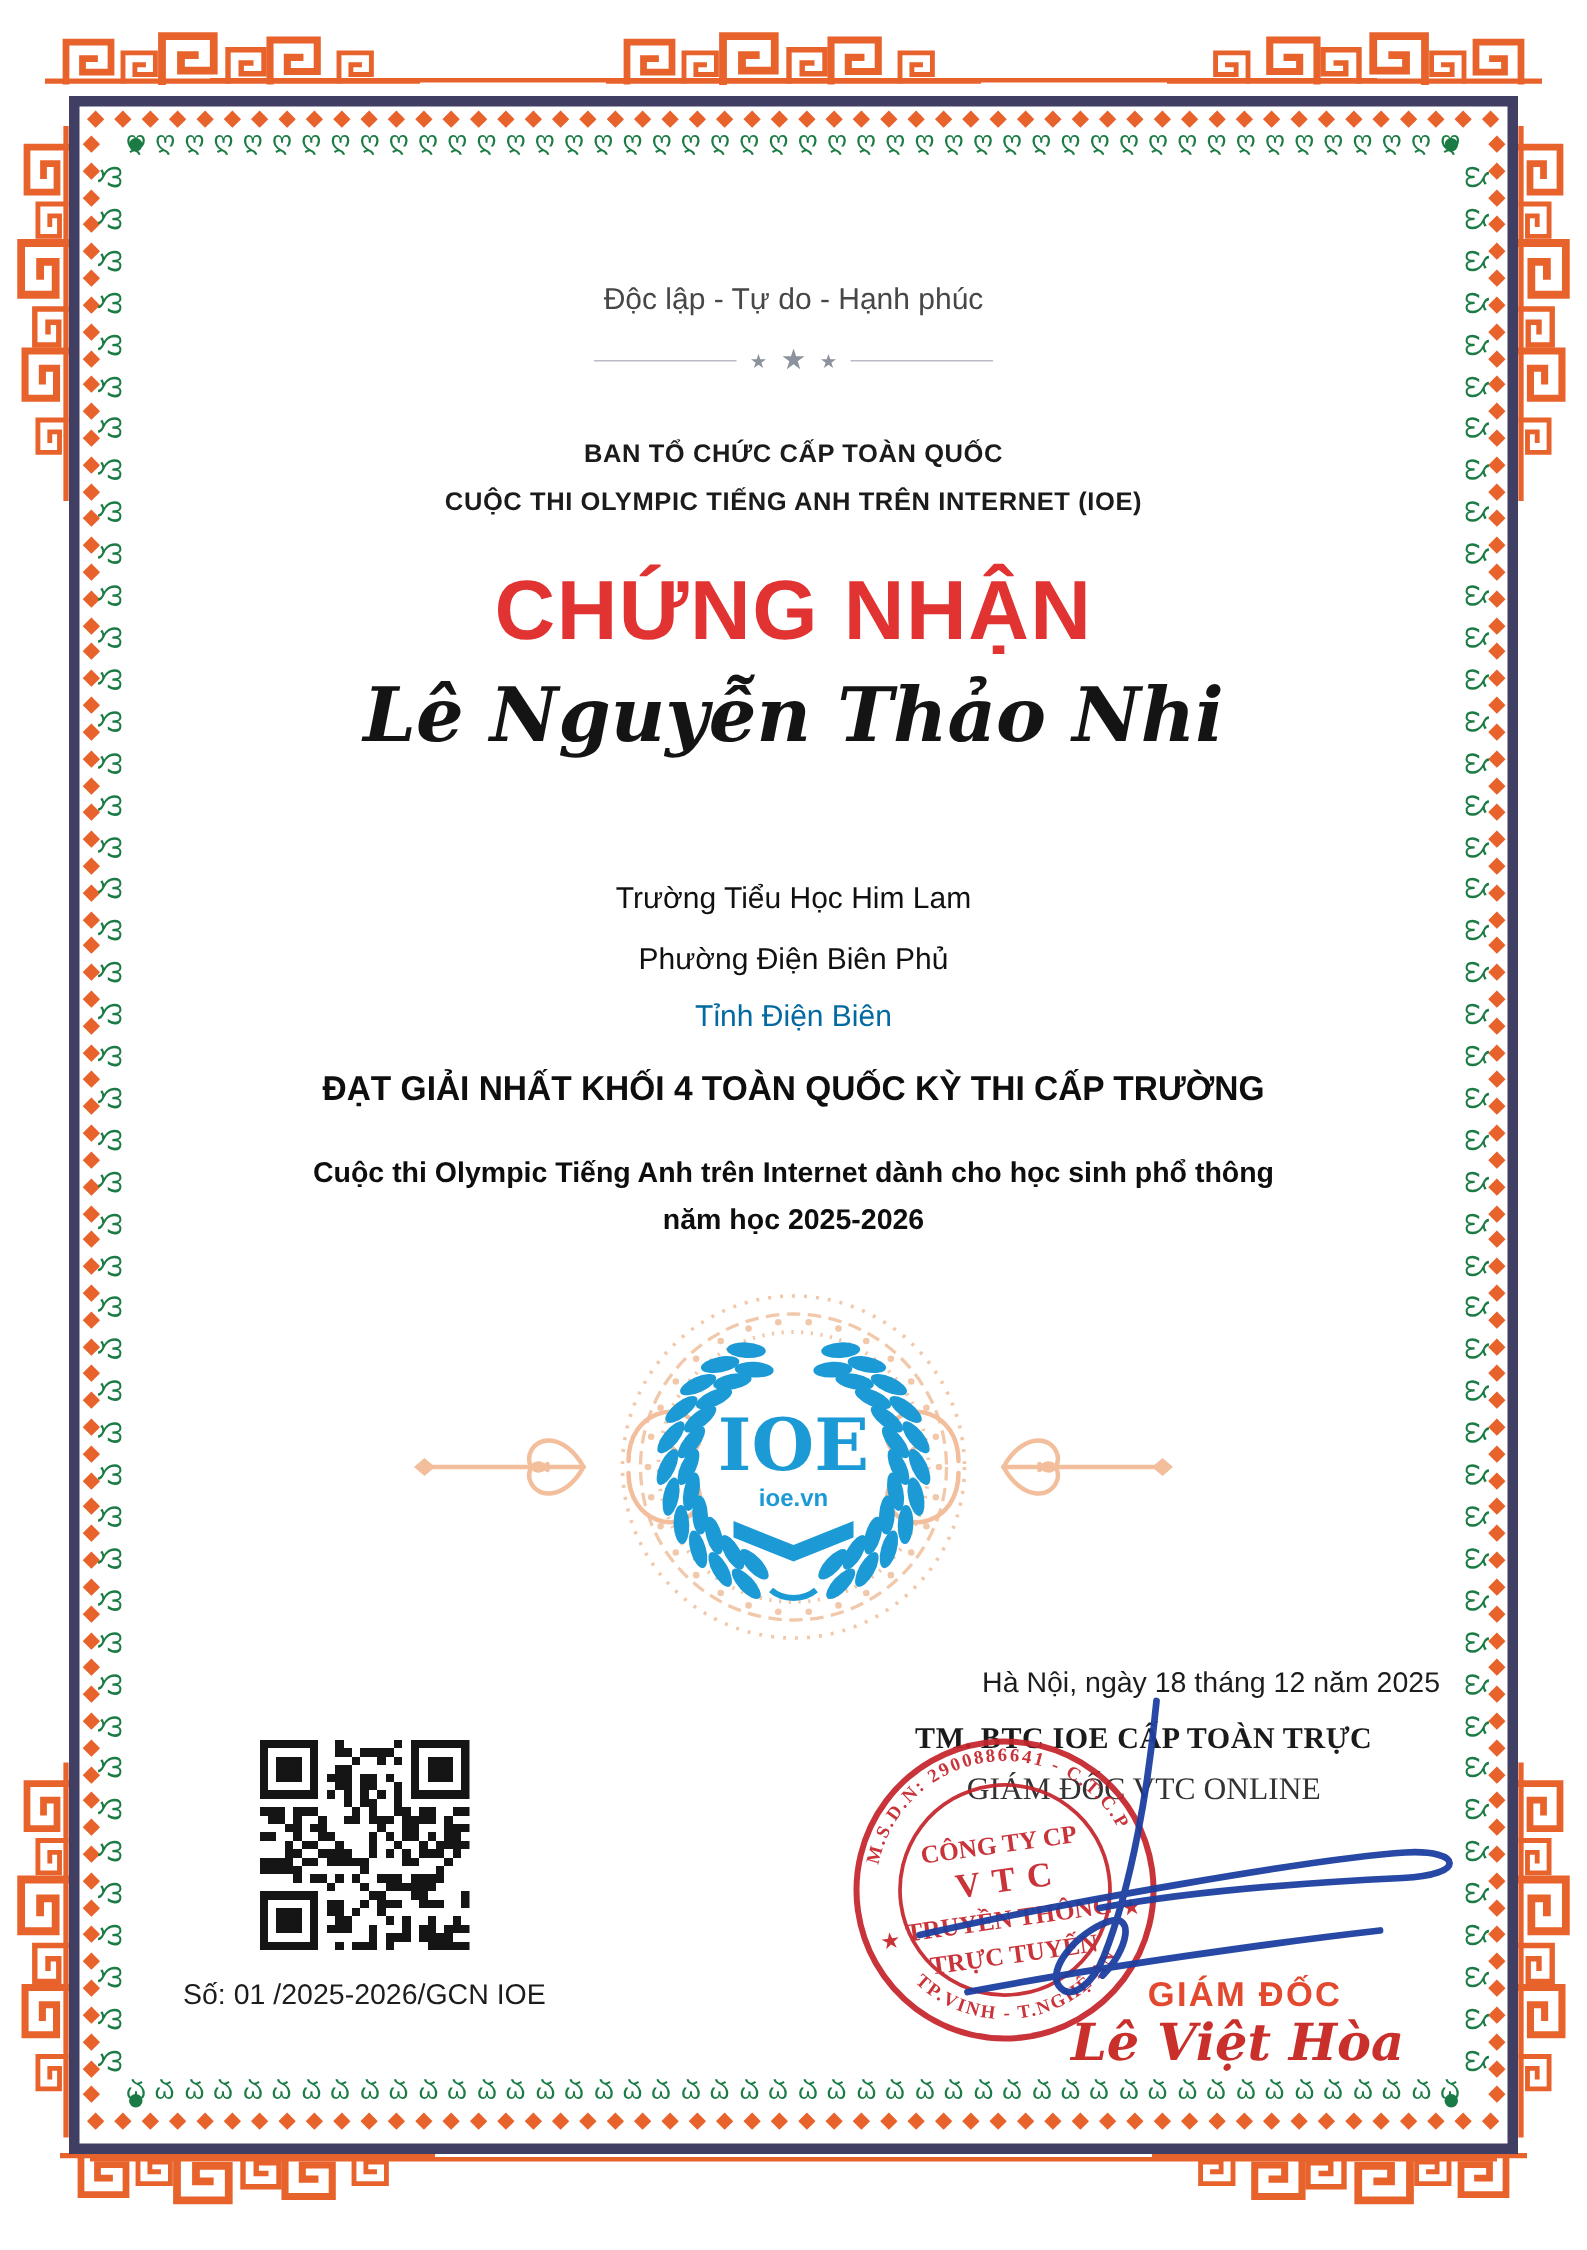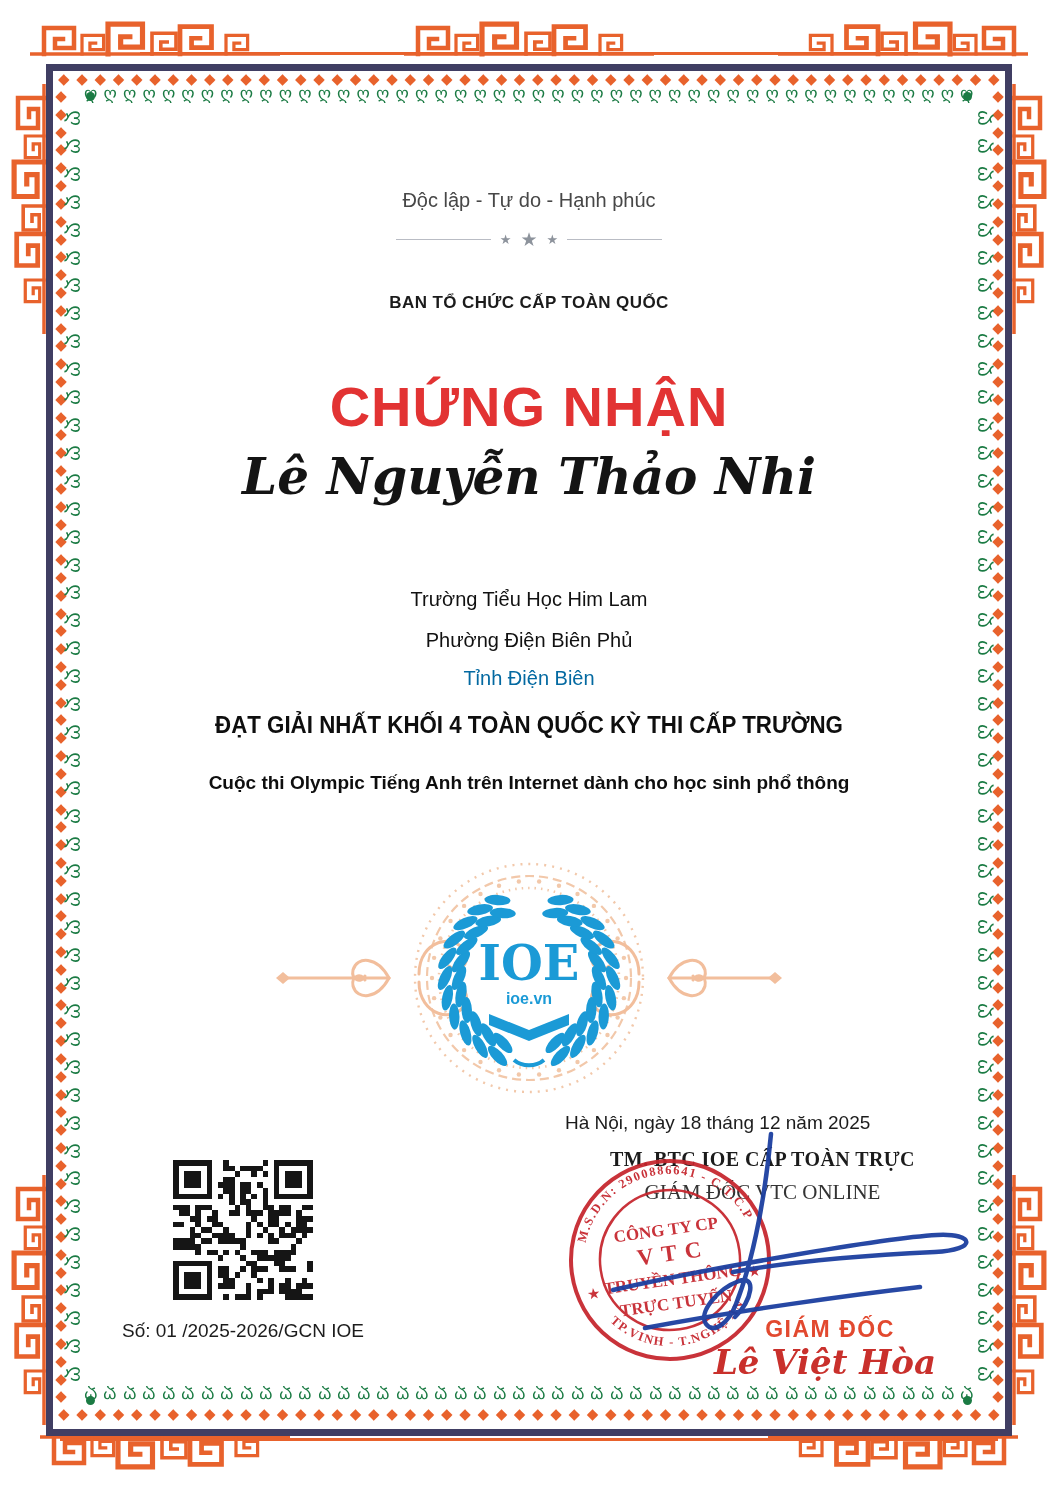--- a/index.html
+++ b/index.html
@@ -42,21 +42,21 @@
   .title{top:374px;font-size:56px;font-weight:800;color:#E23333;letter-spacing:1px;}
   .name{top:447px;font-size:50px;font-weight:bold;font-style:italic;
         font-family:"DejaVu Serif",serif;color:#141414;}
   .cls{top:547px;font-size:21px;color:#111;}
   .line-school{top:588px;font-size:20px;color:#111;}
   .line-ward{top:629px;font-size:20px;color:#111;}
   .line-prov{top:667px;font-size:20px;color:#0369a1;}
   .achieve{top:712px;font-size:23px;font-weight:bold;color:#0e0e0e;transform:scaleX(.97);}
   .contest1{top:772px;font-size:19px;font-weight:bold;color:#0e0e0e;}
   .contest2{top:803px;font-size:19px;font-weight:bold;color:#0e0e0e;}
-  .dateline{left:565px;top:1112px;width:395px;text-align:left;font-size:19px;color:#1c1c1c;}
+  .dateline{left:565px;top:1112px;width:395px;text-align:right;font-size:19px;color:#1c1c1c;}
   .auth1{left:565px;top:1148px;width:395px;text-align:center;font-size:20px;font-weight:bold;
          font-family:"Liberation Serif",serif;color:#1b1b1b;letter-spacing:.4px;}
   .auth2{left:565px;top:1180px;width:395px;text-align:center;font-size:21px;
          font-family:"Liberation Serif",serif;color:#333;}
   .signer-title{left:745px;top:1316px;width:170px;text-align:center;font-size:23px;font-weight:bold;
                 color:#E2492F;letter-spacing:1.5px;}
   .signer-name{left:700px;top:1342px;width:250px;text-align:center;font-size:34px;font-weight:bold;
                font-style:italic;font-family:"DejaVu Serif",serif;color:#C9302C;}
   .serial{left:122px;top:1320px;font-size:19px;color:#1c1c1c;}
   .stamp{left:563px;top:1153px;opacity:.93;}
@@ -617,29 +617,31 @@
   <div class="abs ctr nat2">Độc lập - Tự do - Hạnh phúc</div>
   <div class="abs ctr divider">
     <span class="bar"></span>
     <span class="s-sm">★</span>
     <span class="s-lg">★</span>
     <span class="s-sm">★</span>
     <span class="bar"></span>
   </div>
 
   <div class="abs ctr org1">BAN TỔ CHỨC CẤP TOÀN QUỐC</div>
+  <div class="abs ctr org2">CUỘC THI OLYMPIC TIẾNG ANH TRÊN INTERNET (IOE)</div>
 
   <div class="abs ctr title">CHỨNG NHẬN</div>
   <div class="abs ctr name">Lê Nguyễn Thảo Nhi</div>
   <div class="abs ctr line-school">Trường Tiểu Học Him Lam</div>
   <div class="abs ctr line-ward">Phường Điện Biên Phủ</div>
   <div class="abs ctr line-prov">Tỉnh Điện Biên</div>
 
   <div class="abs ctr achieve">ĐẠT GIẢI NHẤT KHỐI 4 TOÀN QUỐC KỲ THI CẤP TRƯỜNG</div>
   <div class="abs ctr contest1">Cuộc thi Olympic Tiếng Anh trên Internet dành cho học sinh phổ thông</div>
+  <div class="abs ctr contest2">năm học 2025-2026</div>
 
   <svg class="abs" style="left:269px;top:828px;" width="520" height="300" viewBox="0 0 520 300">
     <g stroke="#F2C8AA" fill="none">
       <circle cx="260" cy="150" r="90" stroke-width="2.6" stroke-dasharray="1.5,5"></circle>
       <circle cx="260" cy="150" r="102" stroke-width="2.2" stroke-dasharray="9,5"></circle>
       <circle cx="260" cy="150" r="114" stroke-width="2.4" stroke-dasharray="2,6"></circle>
     </g>
     <g id="mandala-dots">
         <circle cx="357" cy="150" r="2.2" fill="#F2C8AA"></circle>
         <circle cx="354.88031727117914" cy="170.16743400932265" r="2.2" fill="#F2C8AA"></circle>

